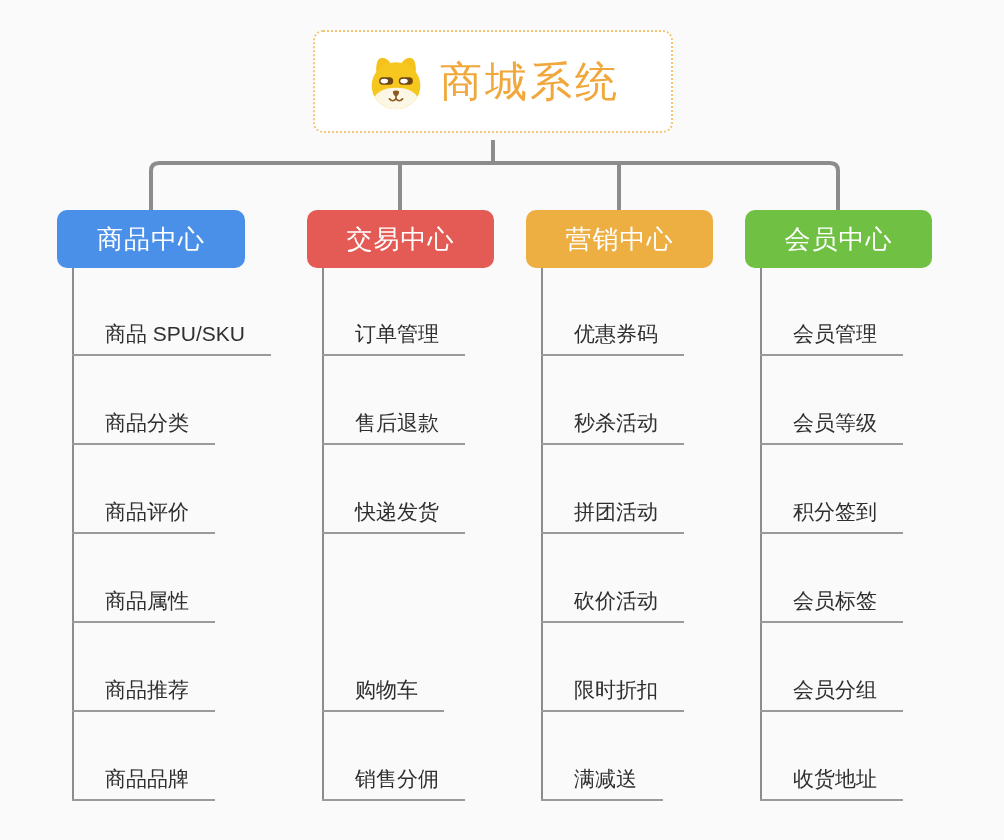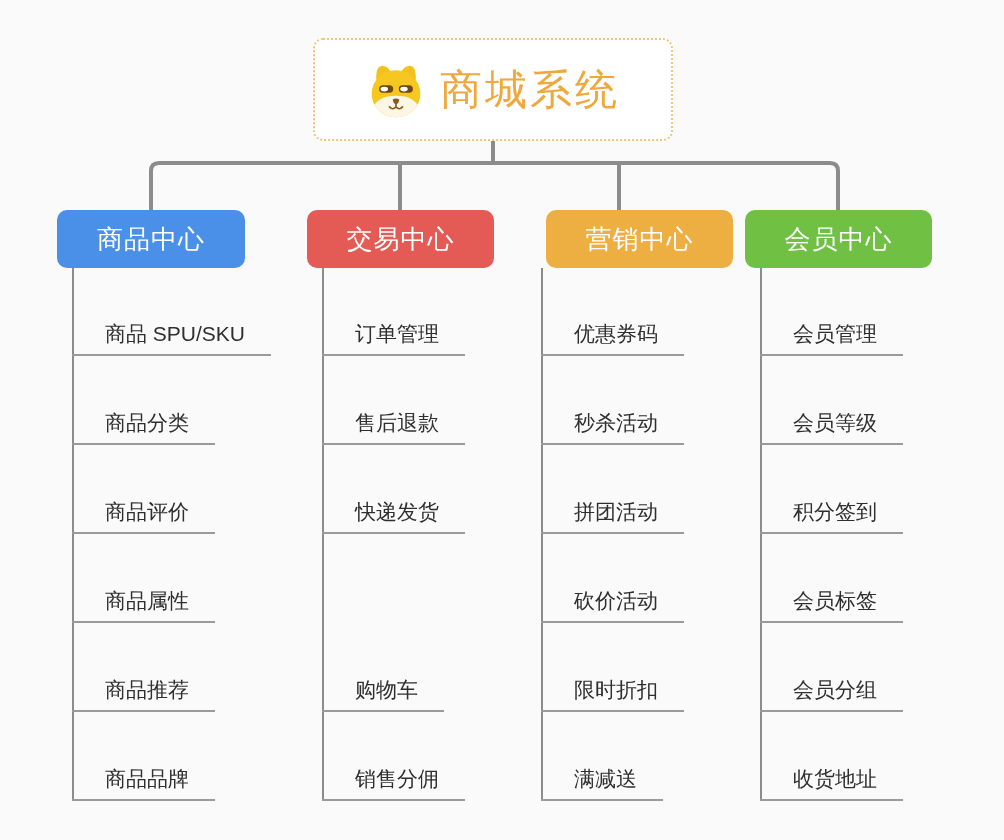--- a/index.html
+++ b/index.html
@@ -7,21 +7,21 @@
     width:1004px;height:840px;
     background:#FAFAFA;
     font-family:"Liberation Sans","DejaVu Sans",sans-serif;
     overflow:hidden;
   }
   .stage{position:relative;width:1004px;height:840px;}
   .connectors{position:absolute;left:0;top:0;width:1004px;height:840px;pointer-events:none;}
 
   
   .root-node{
-    position:absolute;left:313px;top:38px;width:360px;height:103px;
+    position:absolute;left:313px;top:30px;width:360px;height:103px;
     background:#FFFFFF;border:2px dotted #F4C473;border-radius:10px;
     box-sizing:border-box;
     display:flex;align-items:center;justify-content:center;gap:14px;
   }
   .root-title{
     font-size:42px;color:#F0A83C;letter-spacing:3px;white-space:nowrap;
   }
   .dog{width:60px;height:62px;display:inline-flex;}
 
   
@@ -91,21 +91,21 @@
     </span>
     <span class="root-title">商城系统</span>
   </div>
 
   <div class="branch-box b1" style="background-color: rgb(74, 144, 232);">
     <span>商品中心</span>
   </div>
   <div class="branch-box b2" style="background-color: rgb(228, 91, 85);">
     <span>交易中心</span>
   </div>
-  <div class="branch-box b3" style="background-color: rgb(237, 174, 66); margin-left: 20px;">
+  <div class="branch-box b3" style="background-color: rgb(237, 174, 66);">
     <span>营销中心</span>
   </div>
   <div class="branch-box b4" style="background-color: rgb(111, 192, 67);">
     <span>会员中心</span>
   </div>
 
   <div class="col c1">
     <div class="vline"></div>
     <div class="leaf i0">
         <span>商品 SPU/SKU</span>

